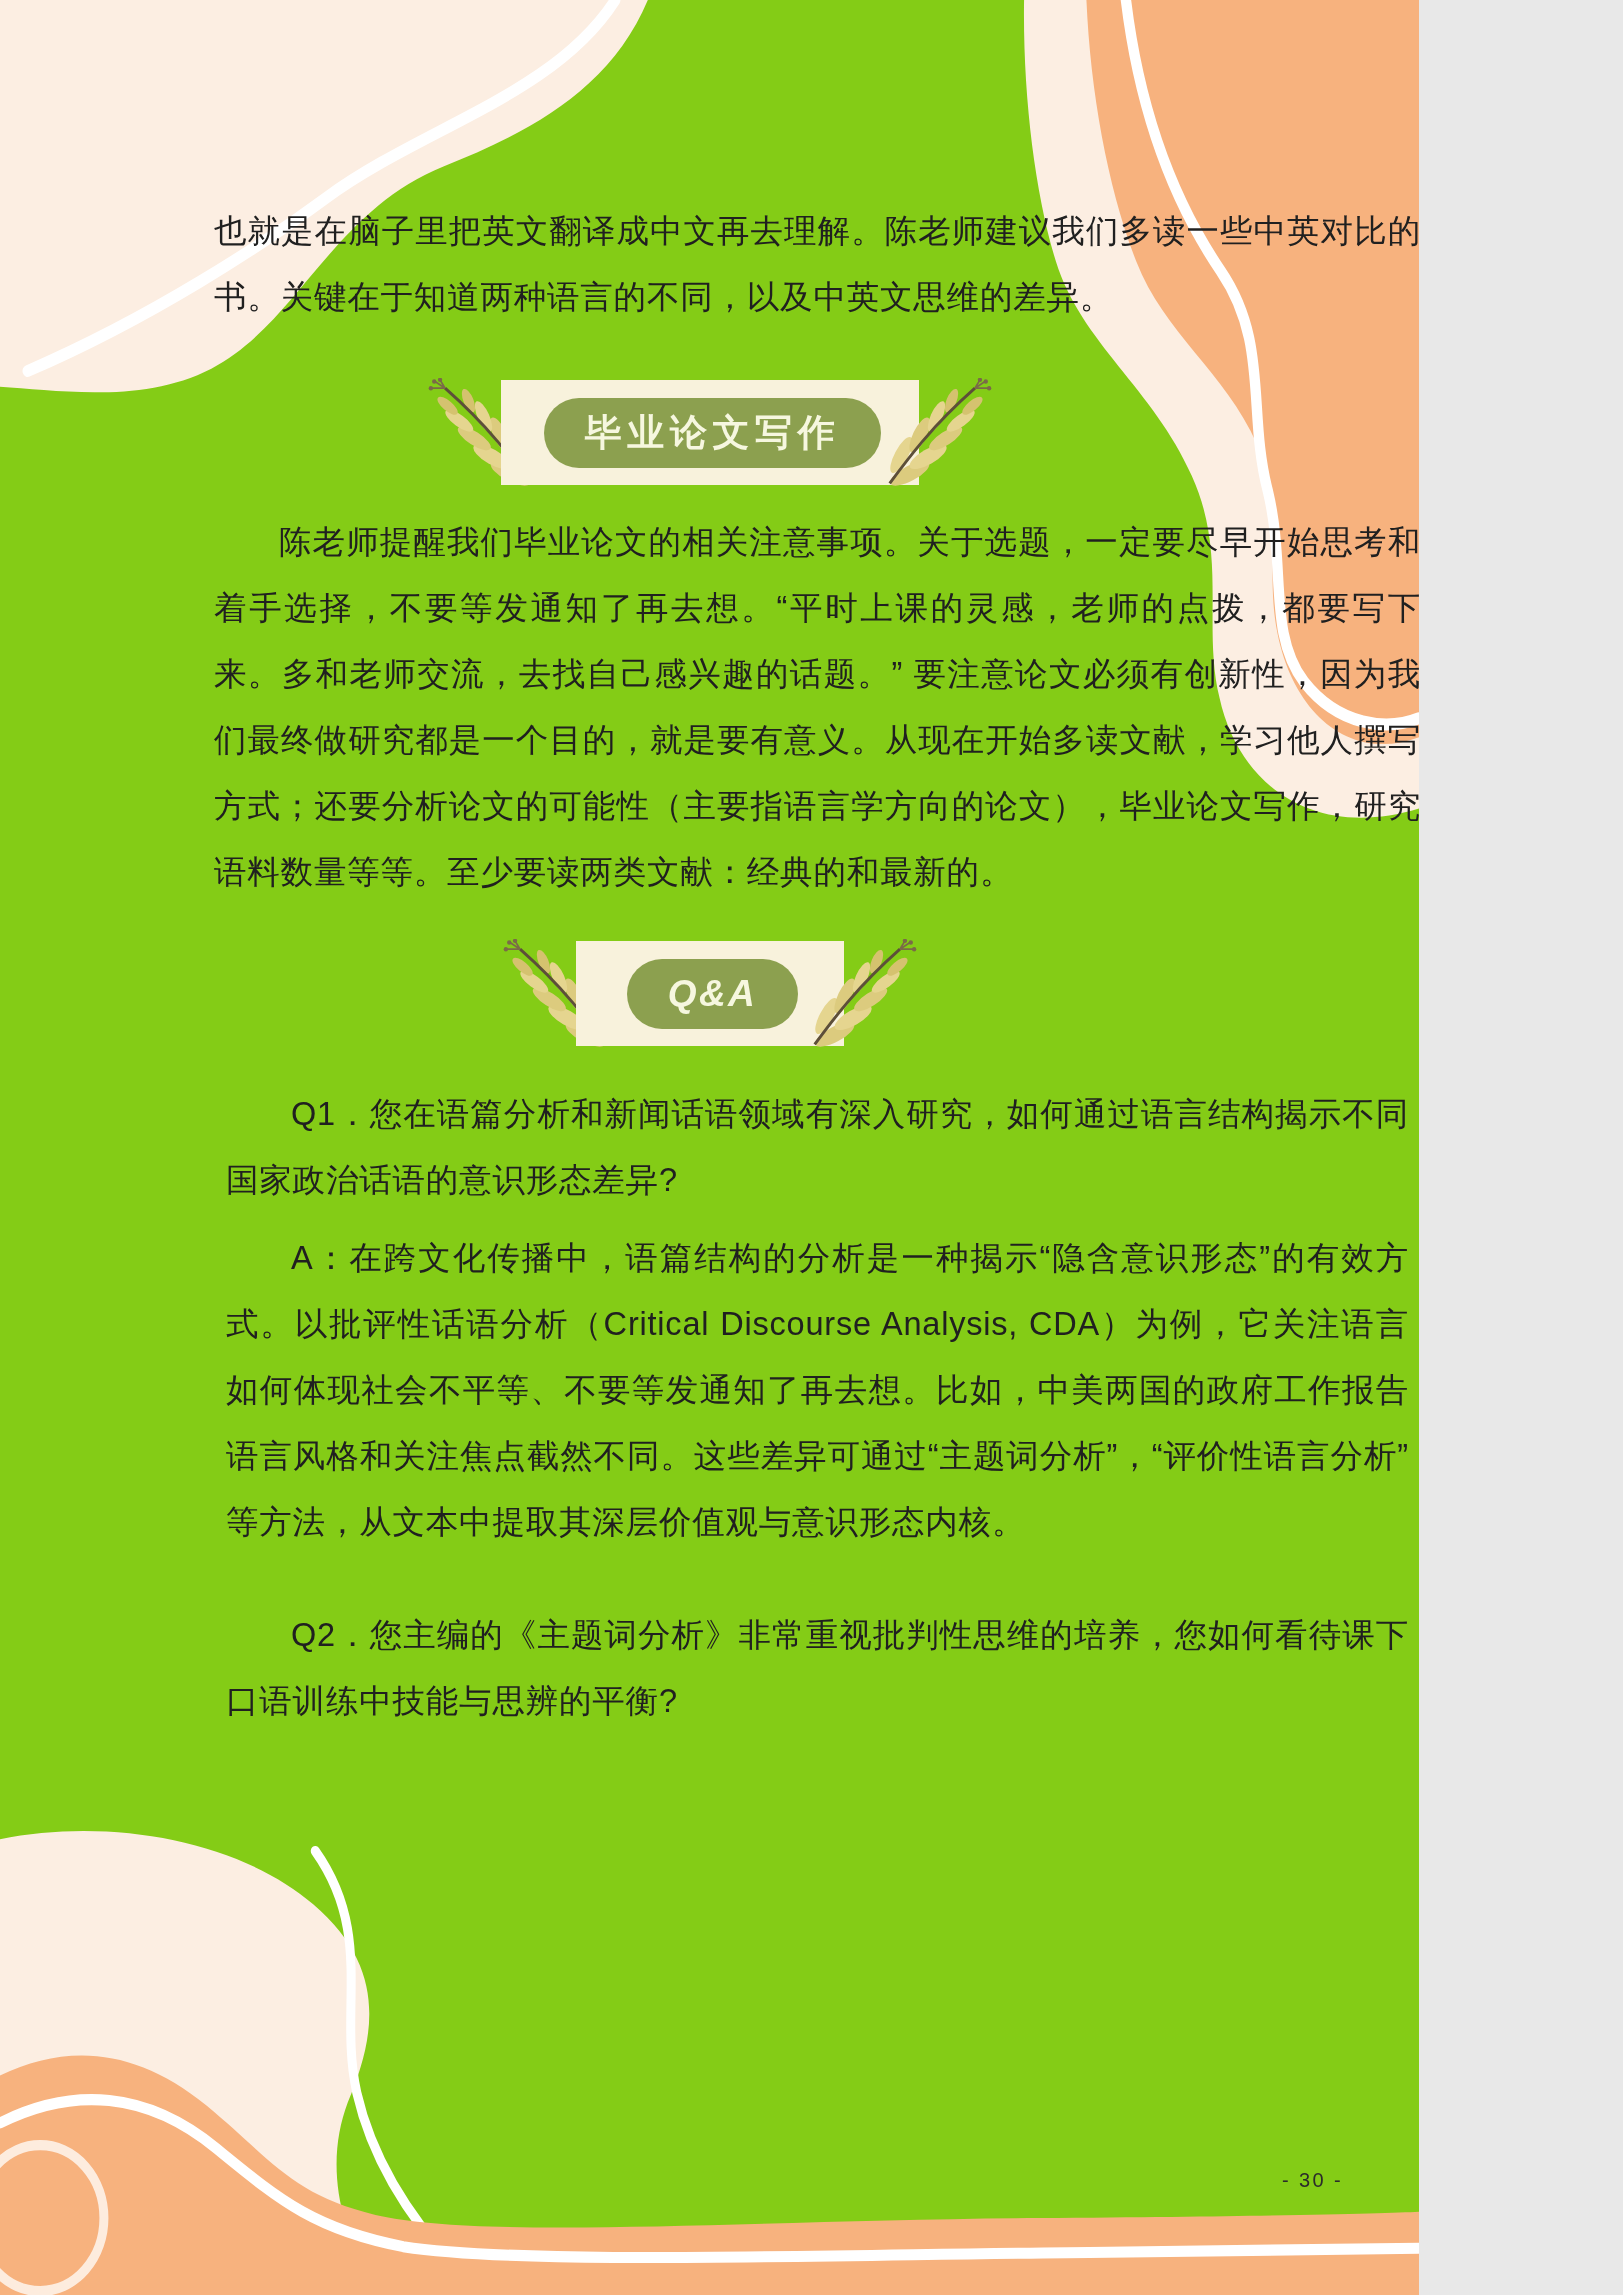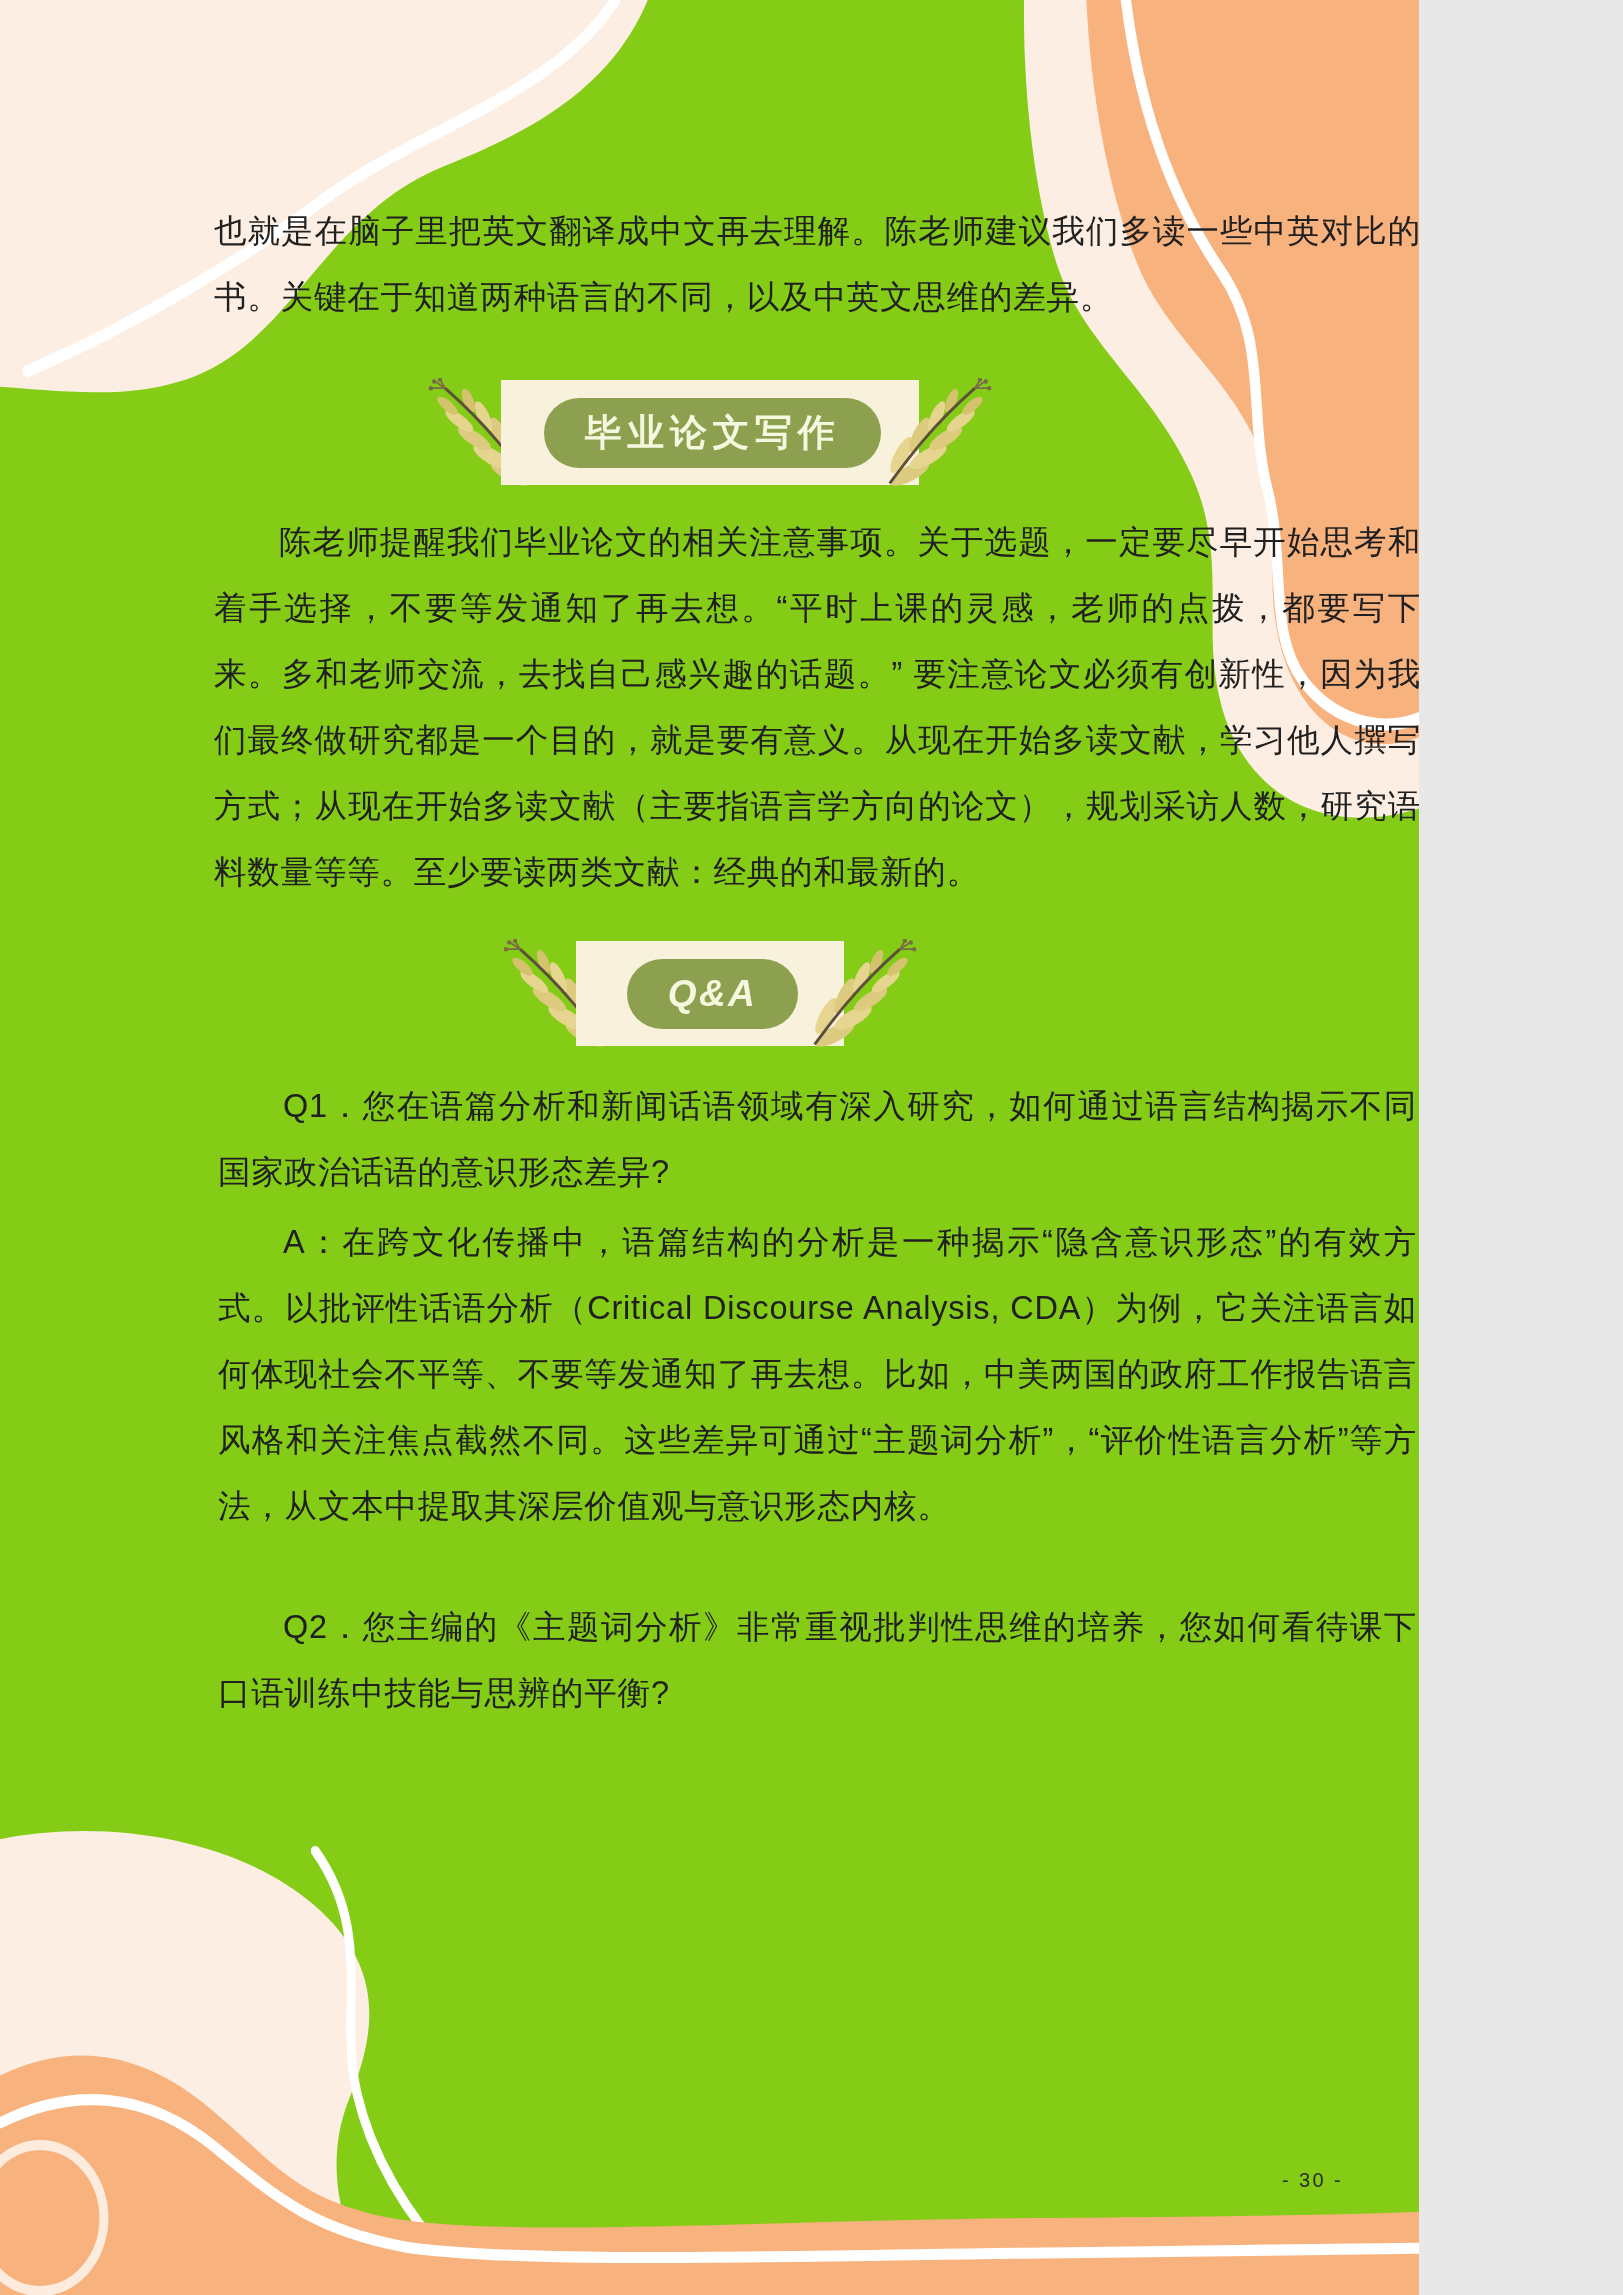--- a/index.html
+++ b/index.html
@@ -16,21 +16,21 @@
   .para{
     position:absolute;
     left:214px;width:1207px;
     font-size:32.5px;line-height:66px;
     text-align:justify;
     letter-spacing:0.8px;
     color:#202020;
     margin:0;
   }
   .indent{text-indent:2em;}
-  .para p{margin:4px;text-indent:2em;}
+  .para p{margin:12px;text-indent:2em;}
   
   .badge-wrap{
     position:absolute;left:50%;transform:translateX(-50%);
     display:flex;align-items:center;justify-content:center;
     height:119px;z-index:2;
   }
   .laurel{flex:0 0 auto;width:117px;height:109px;}
   .laurel.right{transform:scaleX(-1);}
   .laurel.l1{margin-right:-36px;}
   .laurel.r1{margin-left:-36px;}
@@ -131,21 +131,21 @@
           <ellipse cx="58" cy="27" rx="15" ry="6" fill="#d5c26f" transform="rotate(68 58 27)"></ellipse>
           <path d="M132,126 C110,96 82,58 30,12" fill="none" stroke="#5d4f39" stroke-width="3.5"></path>
           <path d="M30,12 L18,4 M30,12 L24,2 M30,12 L14,12" stroke="#7a6a48" stroke-width="2" fill="none"></path>
           <circle cx="17" cy="4" r="2.6" fill="#7a6a48"></circle>
           <circle cx="24" cy="2" r="2.6" fill="#7a6a48"></circle>
           <circle cx="13" cy="12" r="2.6" fill="#7a6a48"></circle>
         </g>
       </svg>
     </div>
 
-    <p class="para indent" style="top:509px;">陈老师提醒我们毕业论文的相关注意事项。关于选题，一定要尽早开始思考和着手选择，不要等发通知了再去想。“平时上课的灵感，老师的点拨，都要写下来。多和老师交流，去找自己感兴趣的话题。” 要注意论文必须有创新性，因为我们最终做研究都是一个目的，就是要有意义。从现在开始多读文献，学习他人撰写方式；从现在开始多读文献（主要指语言学方向的论文），规划采访人数，研究语料数量等等。至少要读两类文献：经典的和最新的。</p>
+    <p class="para indent" style="top:509px;">陈老师提醒我们毕业论文的相关注意事项。关于选题，一定要尽早开始思考和着手选择，不要等发通知了再去想。“平时上课的灵感，老师的点拨，都要写下来。多和老师交流，去找自己感兴趣的话题。” 要注意论文必须有创新性，因为我们最终做研究都是一个目的，就是要有意义。从现在开始多读文献，学习他人撰写方式；还要分析论文的可能性（主要指语言学方向的论文），毕业论文写作，研究语料数量等等。至少要读两类文献：经典的和最新的。</p>
 
     <div class="badge-wrap" style="top:934px;font-style:italic;">
       <svg class="laurel l1" viewBox="0 0 140 130">
         <g>
           <ellipse cx="108" cy="114" rx="26" ry="9" fill="#dccb7e" transform="rotate(28 108 114)"></ellipse>
           <ellipse cx="86" cy="94" rx="25" ry="9" fill="#e5d58f" transform="rotate(30 86 94)"></ellipse>
           <ellipse cx="65" cy="72" rx="23" ry="8" fill="#dccb7e" transform="rotate(33 65 72)"></ellipse>
           <ellipse cx="47" cy="51" rx="20" ry="7" fill="#e5d58f" transform="rotate(36 47 51)"></ellipse>
           <ellipse cx="33" cy="33" rx="15" ry="6" fill="#d5c26f" transform="rotate(40 33 33)"></ellipse>
           <ellipse cx="118" cy="92" rx="24" ry="8" fill="#e5d58f" transform="rotate(62 118 92)"></ellipse>

